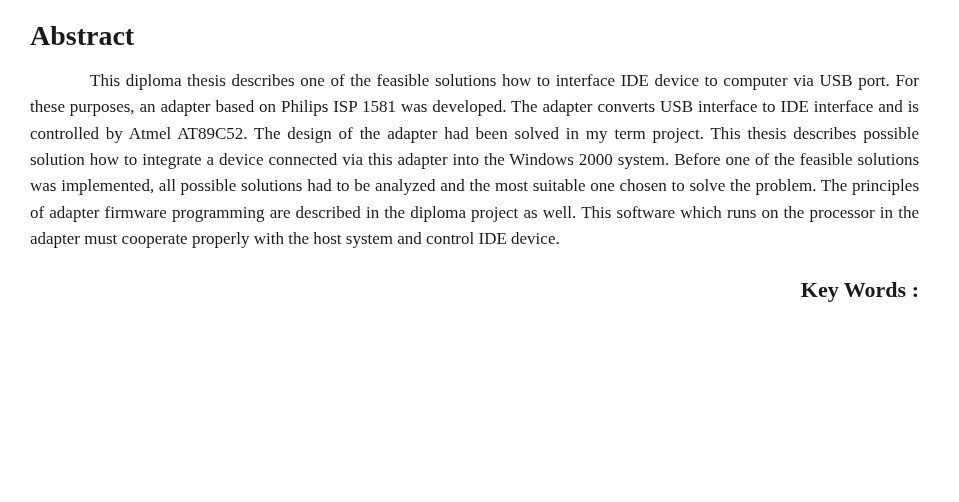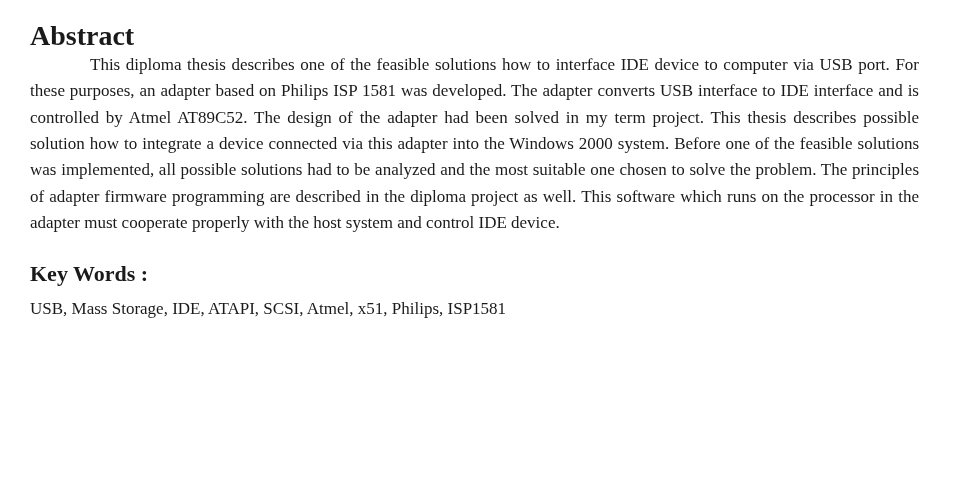--- a/index.html
+++ b/index.html
@@ -11,49 +11,50 @@
       background: #ffffff;
       color: #1a1a1a;
       font-family: "Times New Roman", Times, serif;
       width: 959px;
       min-height: 502px;
       padding: 20px 40px 20px 30px;
     }
     .abstract-title {
       font-size: 28px;
       font-weight: bold;
+      margin-bottom: 16px;
       text-align: left;
     }
     .abstract-body {
       font-size: 17px;
       line-height: 1.55;
       text-align: justify;
       margin-bottom: 25px;
     }
     .abstract-body p {
       text-indent: 60px;
     }
     .key-words-section {
       margin-top: 20px;
     }
     .key-words-label {
       font-size: 22px;
       font-weight: bold;
       margin-bottom: 8px;
+      text-align: right;
     }
     .key-words-list {
       font-size: 17px;
       line-height: 1.6;
     }
   </style>
 </head>
 <body>
 
 <h1 class="abstract-title">Abstract</h1>
 
 <div class="abstract-body">
   <p>This diploma thesis describes one of the feasible solutions how to interface IDE device to computer via USB port. For these purposes, an adapter based on Philips ISP 1581 was developed. The adapter converts USB interface to IDE interface and is controlled by Atmel AT89C52. The design of the adapter had been solved in my term project. This thesis describes possible solution how to integrate a device connected via this adapter into the Windows 2000 system. Before one of the feasible solutions was implemented, all possible solutions had to be analyzed and the most suitable one chosen to solve the problem. The principles of adapter firmware programming are described in the diploma project as well. This software which runs on the processor in the adapter must cooperate properly with the host system and control IDE device.</p>
 </div>
 
 <div class="key-words-section">
   <div class="key-words-label">Key Words :</div>
-  <div class="key-words-list">USB, Mass Storage, IDE, ATAPI, SCSI, Atmel, x51,  Philips,  ISP1581</div>
 </div>
 
 </body></html>

